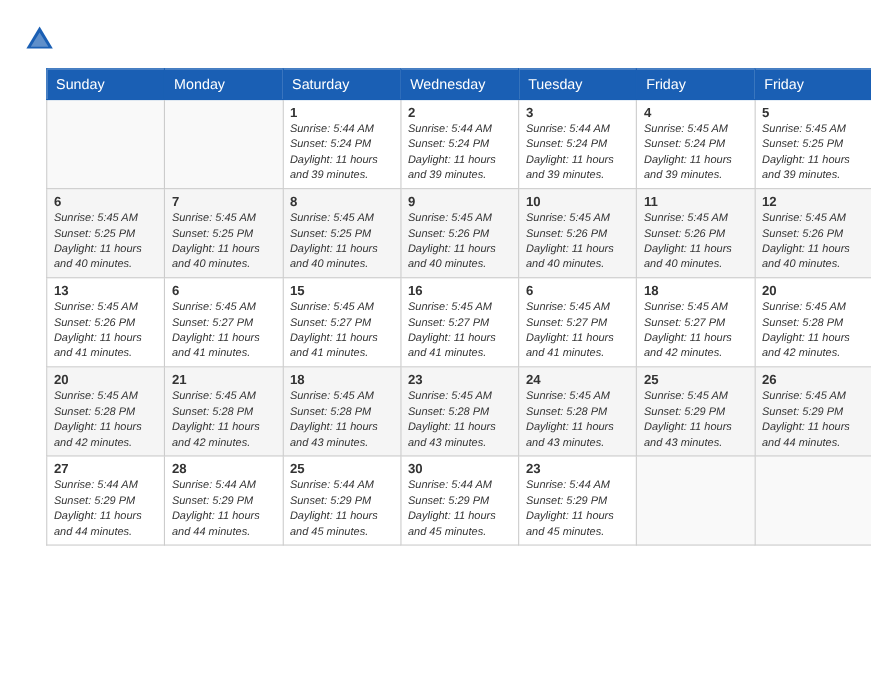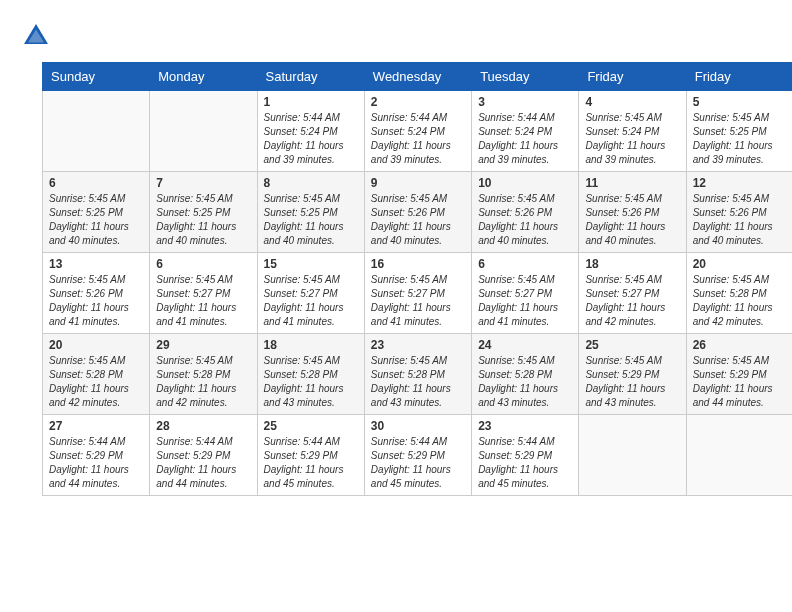--- a/index.html
+++ b/index.html
@@ -255,21 +255,21 @@
         </td>
       </tr>
       <tr>
         <td>
           <div class="day-num">20</div>
           <div class="day-info" style="white-space: pre-line;">Sunrise: 5:45 AM
 Sunset: 5:28 PM
 Daylight: 11 hours and 42 minutes.</div>
         </td>
         <td>
-          <div class="day-num">29</div>
+          <div class="day-num">21</div>
           <div class="day-info" style="white-space: pre-line;">Sunrise: 5:45 AM
 Sunset: 5:28 PM
 Daylight: 11 hours and 42 minutes.</div>
         </td>
         <td>
           <div class="day-num">18</div>
           <div class="day-info" style="white-space: pre-line;">Sunrise: 5:45 AM
 Sunset: 5:28 PM
 Daylight: 11 hours and 43 minutes.</div>
         </td>

